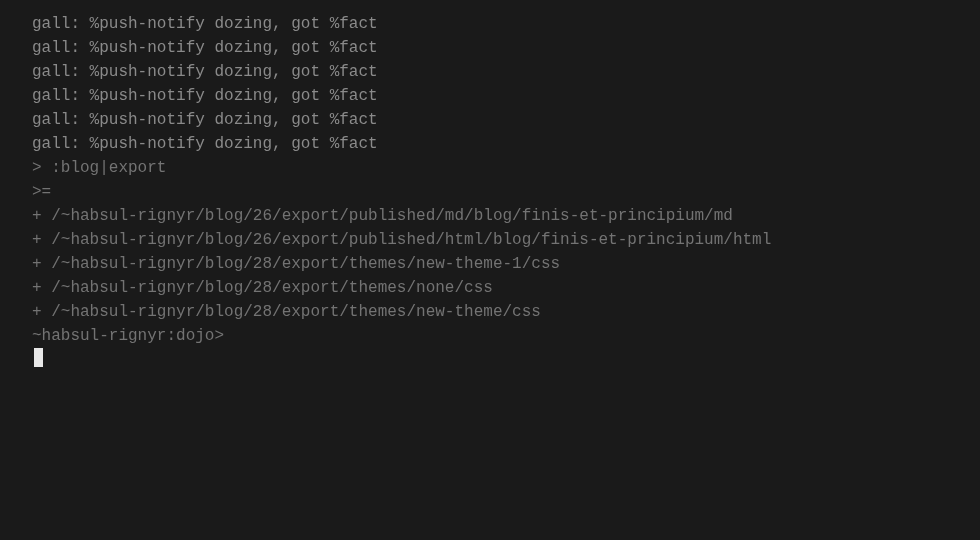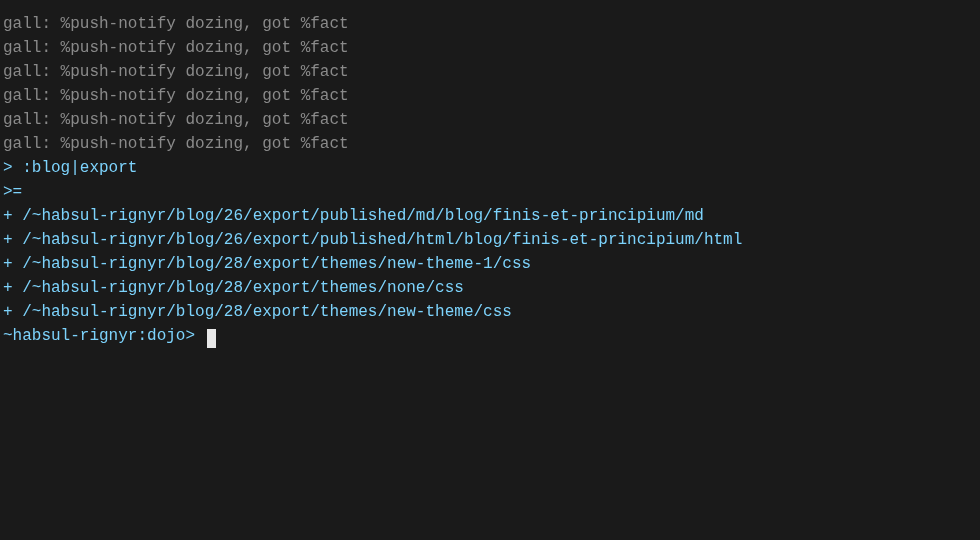--- a/index.html
+++ b/index.html
@@ -6,35 +6,36 @@
   html, body {
     width: 980px;
     height: 540px;
     background: #1a1a1a;
     font-family: "SF Mono", "Consolas", "Menlo", "Courier New", monospace;
     font-size: 16px;
     line-height: 1.5;
     overflow: hidden;
   }
   .terminal {
-    padding: 12px 3px;
+    padding: 12px 32px;
     color: #e8e8e8;
   }
   .line {
     white-space: pre;
   }
   .dim {
     color: #8a8a8a;
   }
   .bright {
-    color: #7dd3fc;
+    color: #737373;
   }
   .prompt-row {
     display: flex;
-    align-items: flex-end;
+    align-items: flex-start;
+    flex-direction: column;
   }
   .cursor {
     display: inline-block;
     width: 9px;
     height: 19px;
     background: #e8e8e8;
     margin-left: 2px;
     vertical-align: text-bottom;
   }
 </style>

